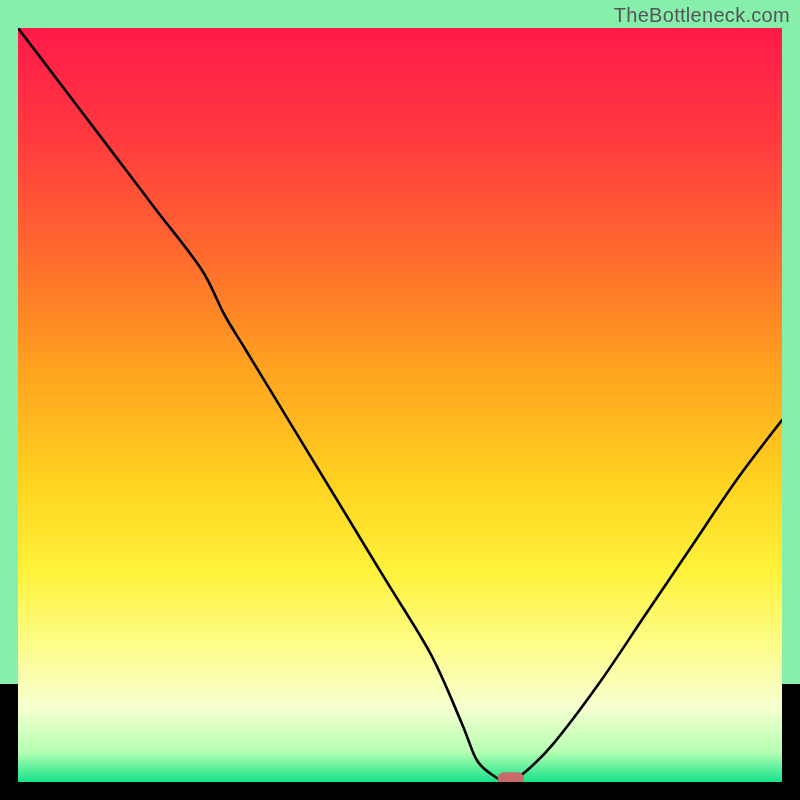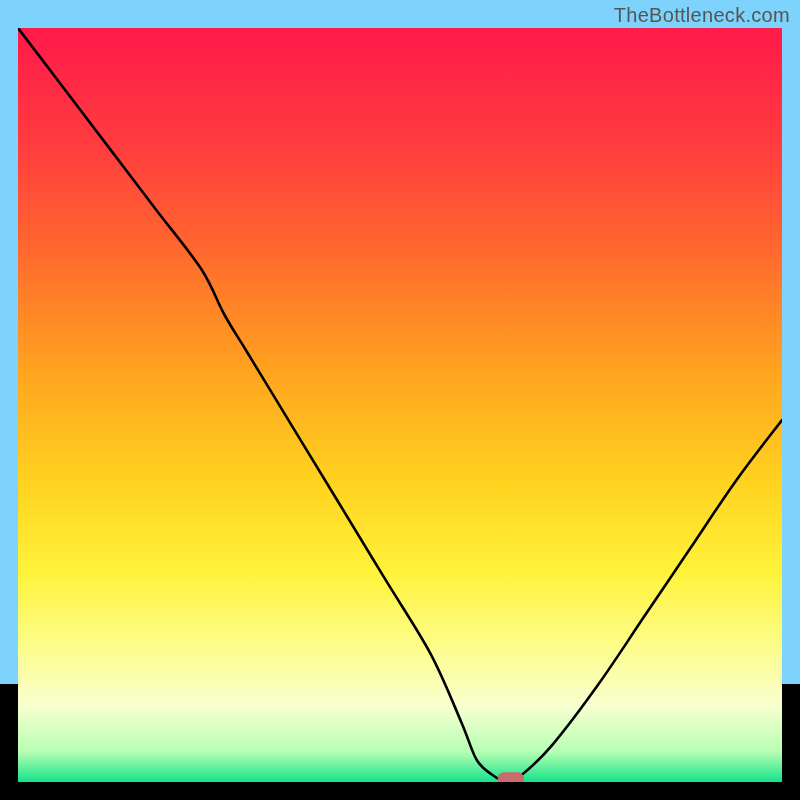--- a/index.html
+++ b/index.html
@@ -8,21 +8,21 @@
     width: 800px;
     height: 800px;
     background: #000;
     overflow: hidden;
     font-family: Arial, Helvetica, sans-serif;
   }
   .frame {
     position: relative;
     width: 800px;
     height: 684px;
-    background: #7dd3fc;
+    background: #86efac;
   }
   .watermark {
     position: absolute;
     top: 4px;
     right: 10px;
     color: #555;
     font-size: 20px;
     font-weight: 500;
     letter-spacing: 0.3px;
     z-index: 10;

